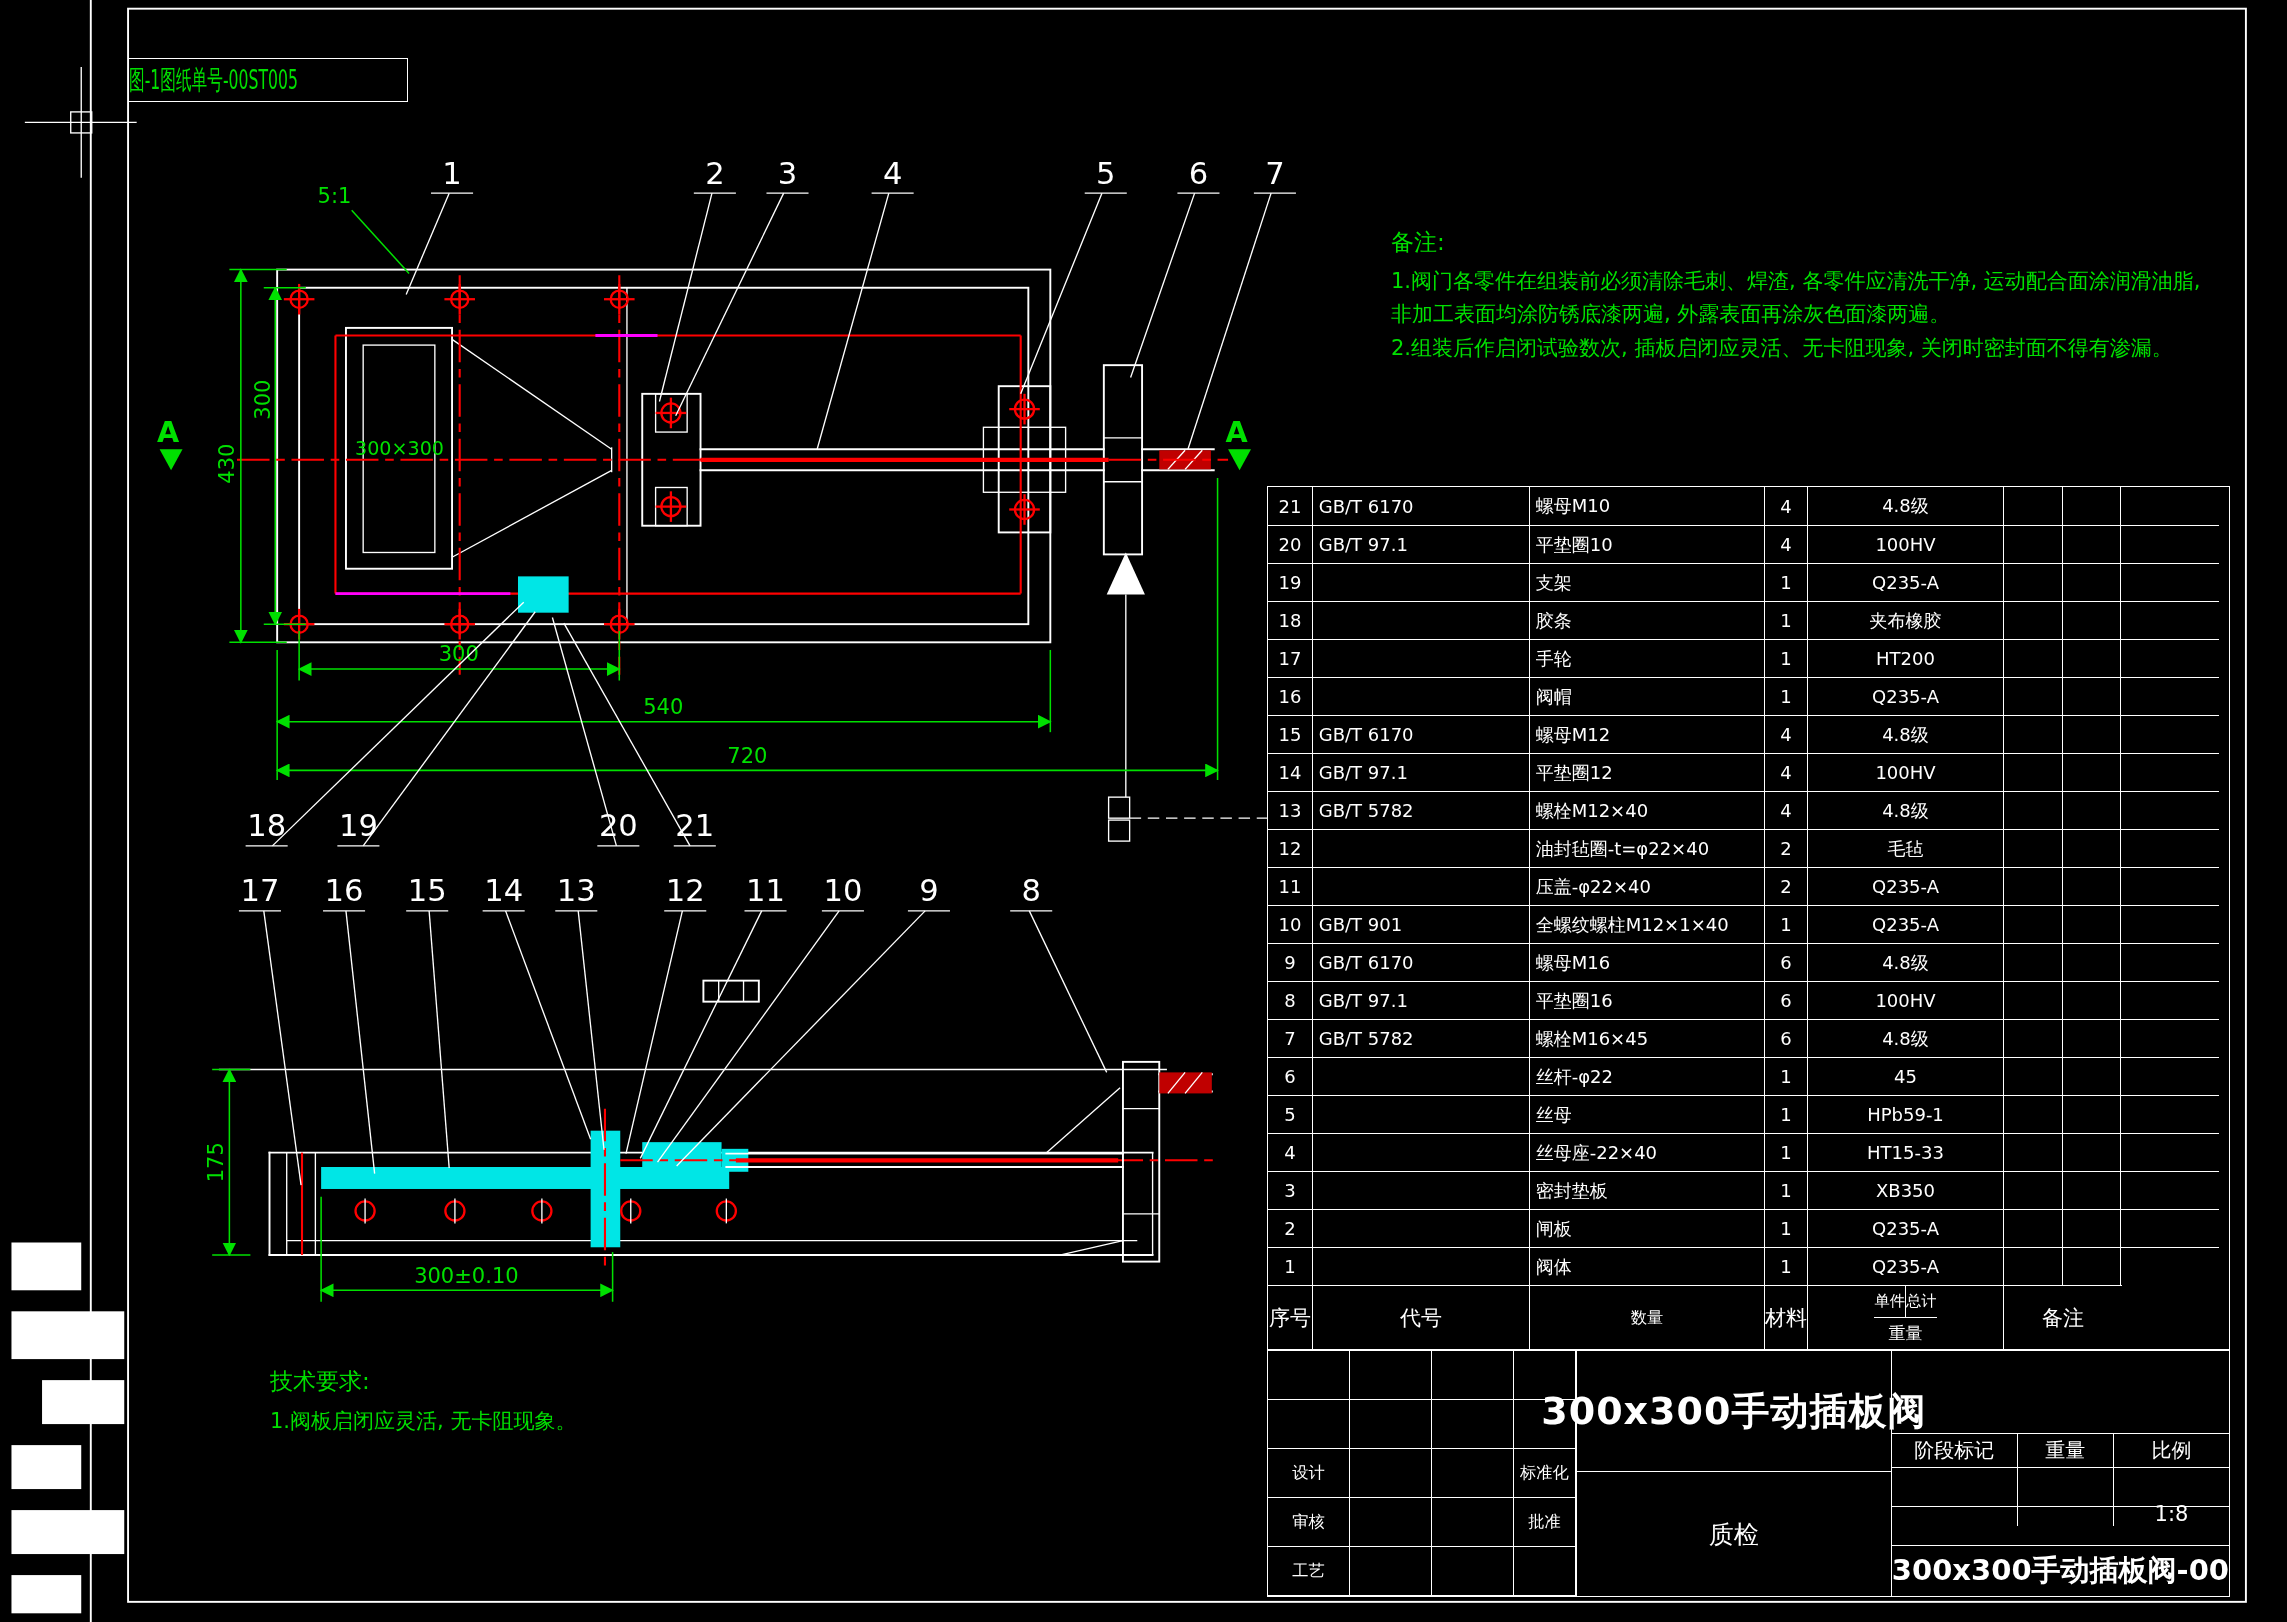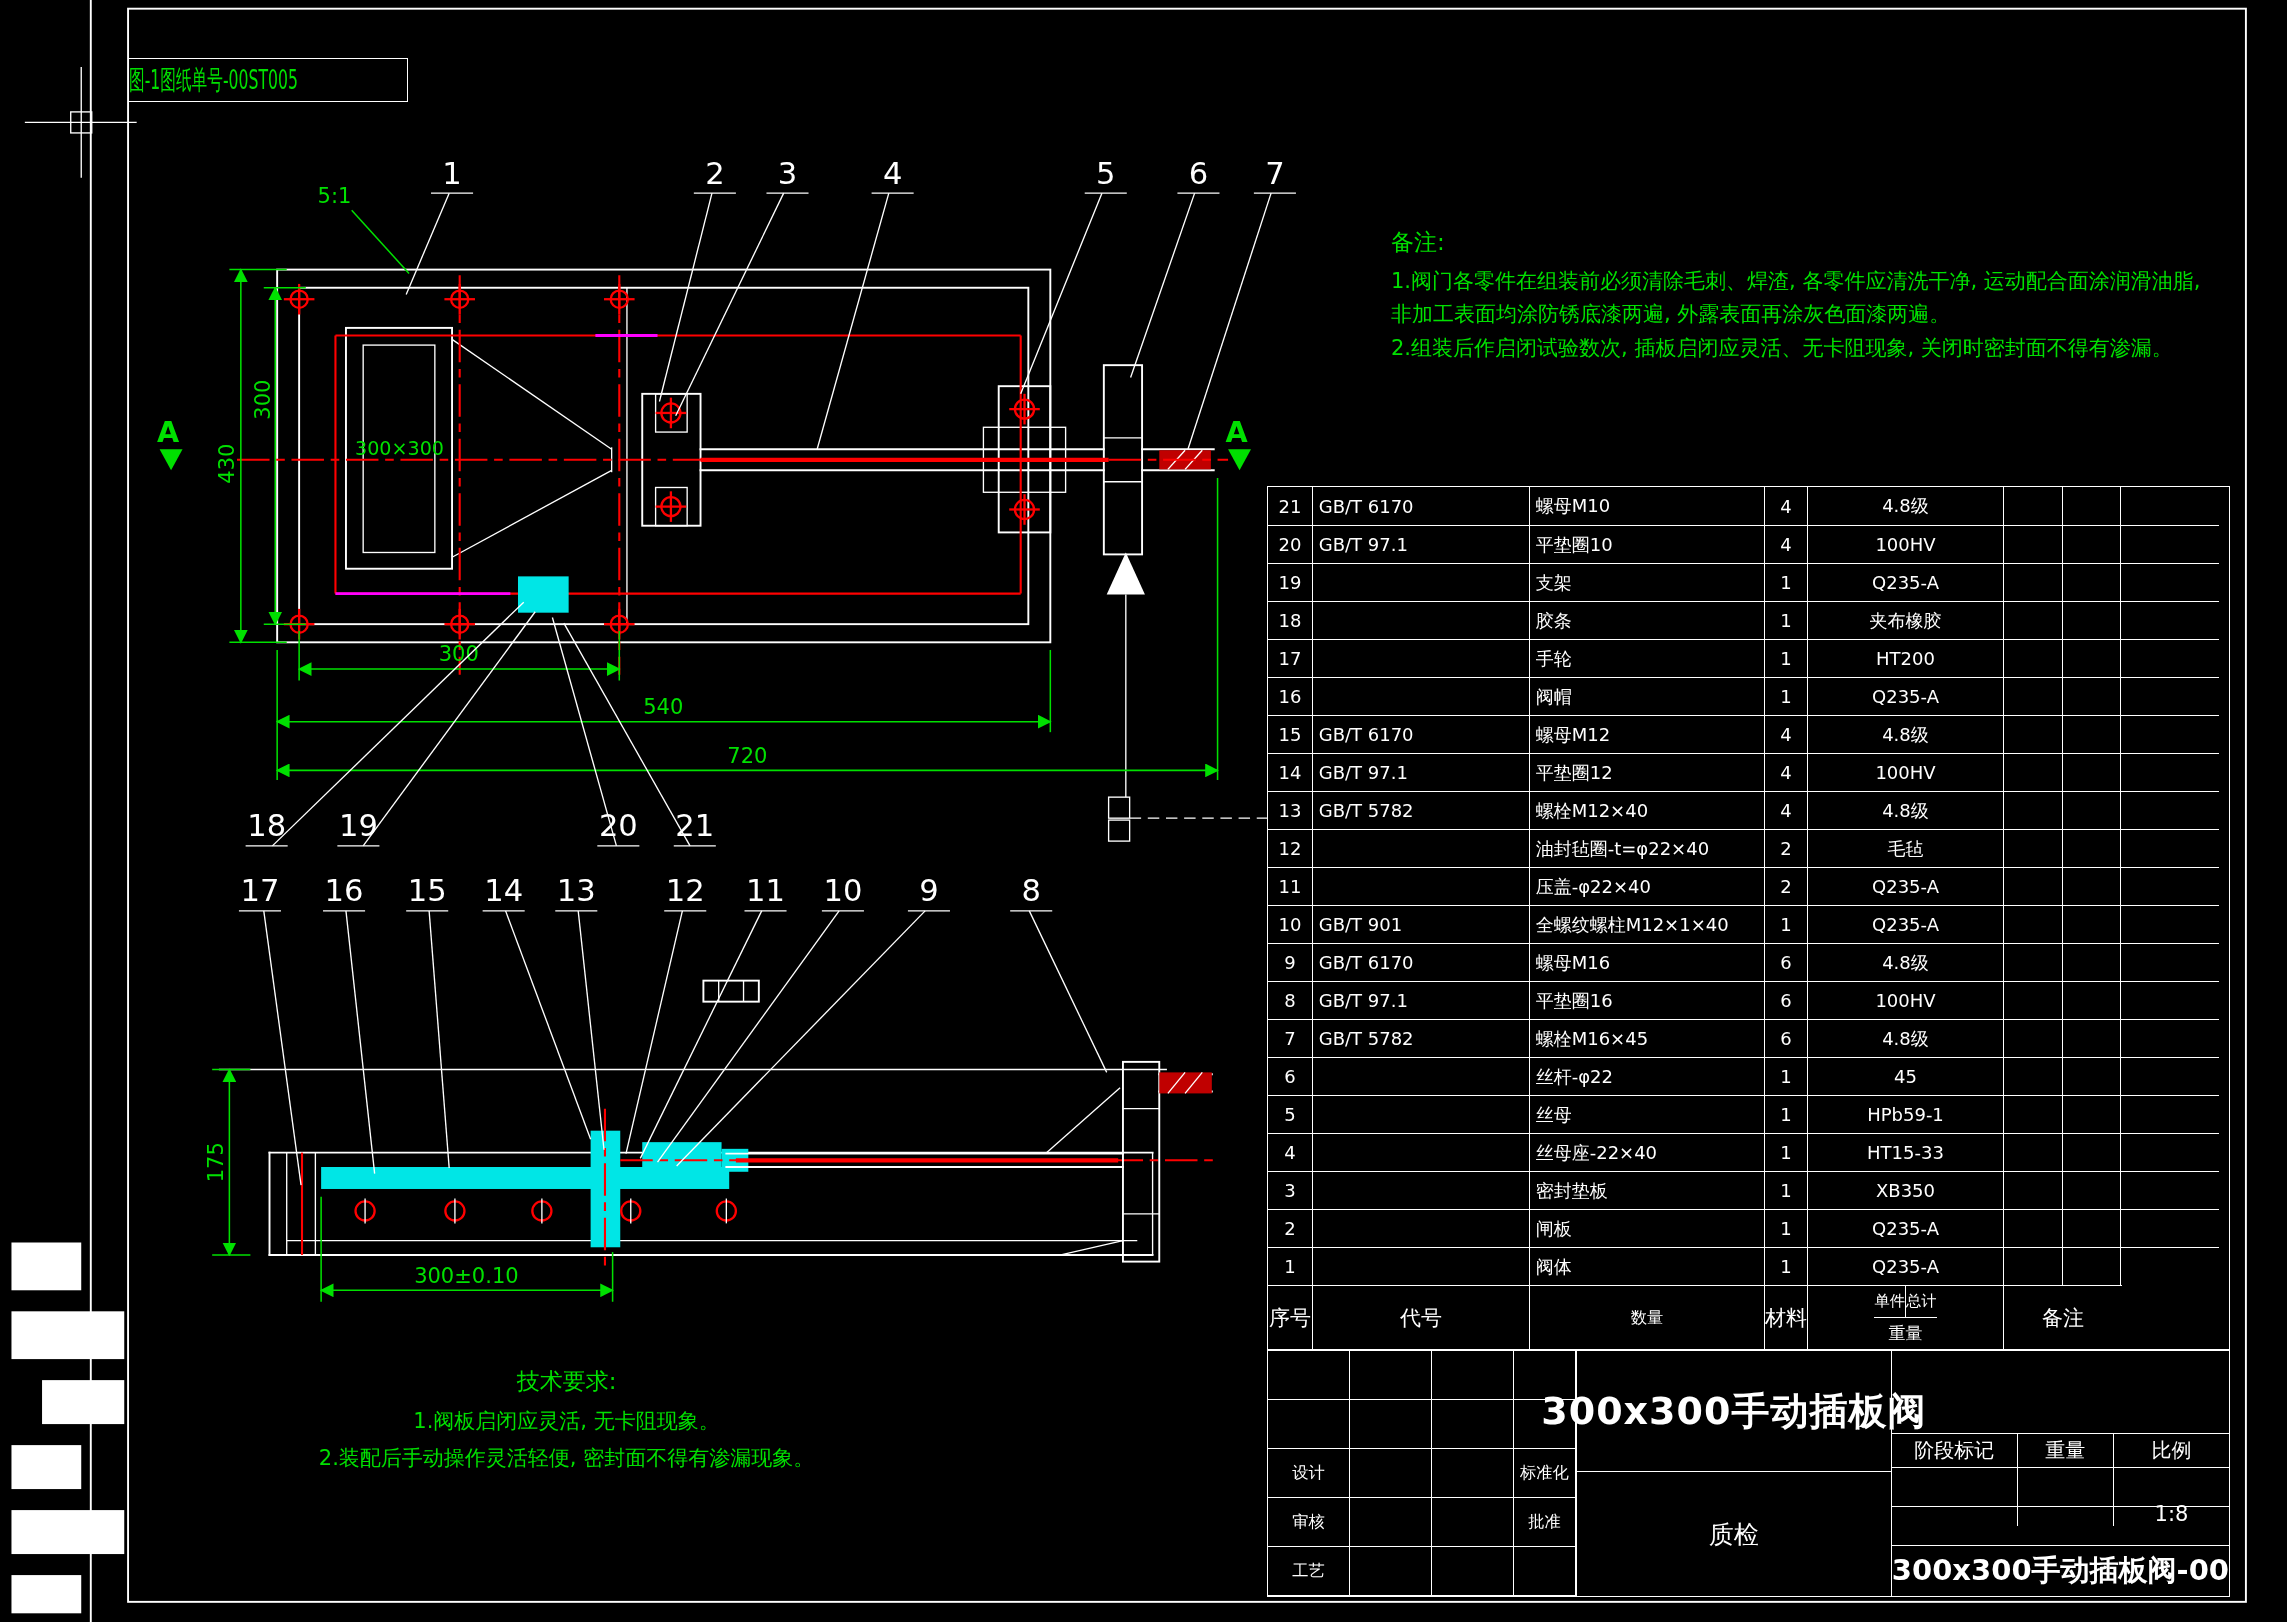--- a/index.html
+++ b/index.html
@@ -23,21 +23,21 @@
   .gts{fill:#00e000;font-size:20px;text-anchor:middle;}
   .ga{fill:#00e000;font-size:30px;font-weight:bold;text-anchor:middle;}
 
   .abs{position:absolute;}
   .doc-label{left:128px;top:58px;width:280px;height:44px;border:1.9px solid #fff;
              display:flex;align-items:center;overflow:hidden;box-sizing:border-box;}
   .doc-label span{color:#00e000;font-size:27px;white-space:nowrap;transform:scaleX(.58);transform-origin:0 50%;}
 
   .notes-top{left:1391px;top:224px;width:813px;color:#00e000;font-size:21px;line-height:1.6;}
   .notes-top .nt-title{font-size:23px;margin-bottom:3.8px;}
-  .tech-req{left:270px;top:1361px;width:593px;color:#00e000;font-size:21px;line-height:1.75;text-align:center;}
+  .tech-req{left:270px;top:1361px;width:593px;color:#00e000;font-size:21px;line-height:1.75;}
   .tech-req .tr-title{font-size:23px;margin-bottom:1.9px;}
 
   
   .bom{left:1267px;top:486px;width:963px;height:864px;border:1.9px solid #fff;box-sizing:border-box;
        display:flex;flex-direction:column;background:#000;}
   .bom-row{display:grid;grid-template-columns:45px 217px 235px 43px 196px 59px 58px 98px;height:38px;flex:0 0 38px;}
   .bc{border-right:1px solid #fff;border-top:1px solid #fff;box-sizing:border-box;
       display:flex;align-items:center;justify-content:center;font-size:18px;overflow:hidden;white-space:nowrap;}
   .bom-row:first-child .bc{border-top:none;}
   .bc:last-child{border-right:none;}
@@ -354,21 +354,20 @@
 
 <div class="abs notes-top">
   <div class="nt-title">备注:</div>
   <div>1.阀门各零件在组装前必须清除毛刺、焊渣, 各零件应清洗干净, 运动配合面涂润滑油脂, 非加工表面均涂防锈底漆两遍, 外露表面再涂灰色面漆两遍。</div>
   <div>2.组装后作启闭试验数次, 插板启闭应灵活、无卡阻现象, 关闭时密封面不得有渗漏。</div>
 </div>
 
 <div class="abs tech-req">
   <div class="tr-title">技术要求:</div>
   <div>1.阀板启闭应灵活, 无卡阻现象。</div>
-  <div>2.装配后手动操作灵活轻便, 密封面不得有渗漏现象。</div>
 </div>
 
 <div class="abs bom">
   <div>
         <div class="bom-row">
           <div class="bc">21</div>
           <div class="bc left">GB/T 6170</div>
           <div class="bc left">螺母M10</div>
           <div class="bc">4</div>
           <div class="bc">4.8级</div>

